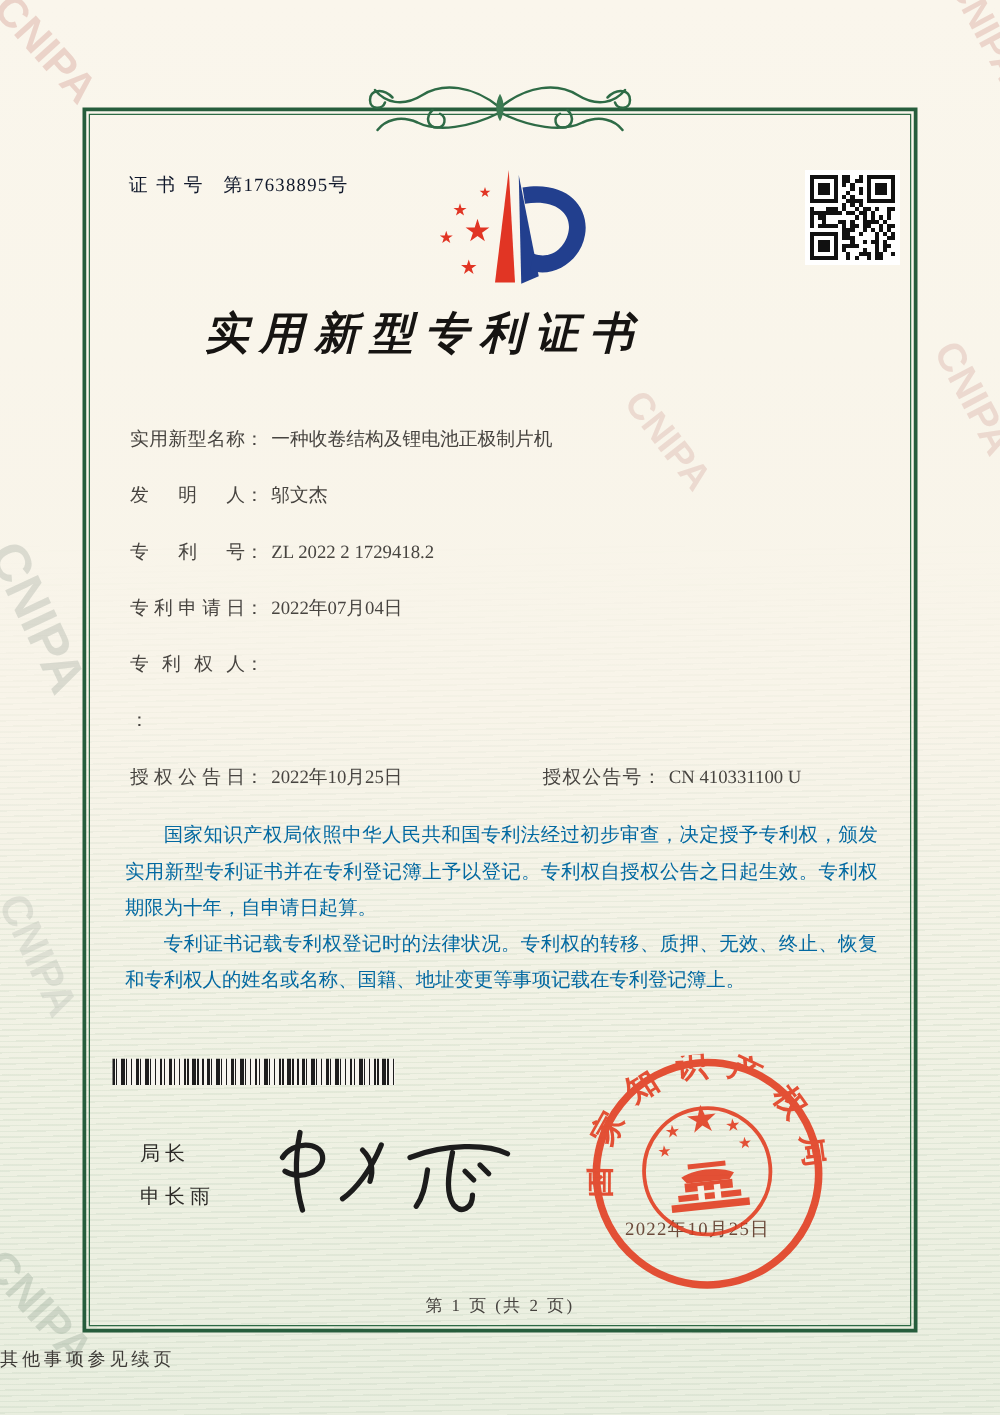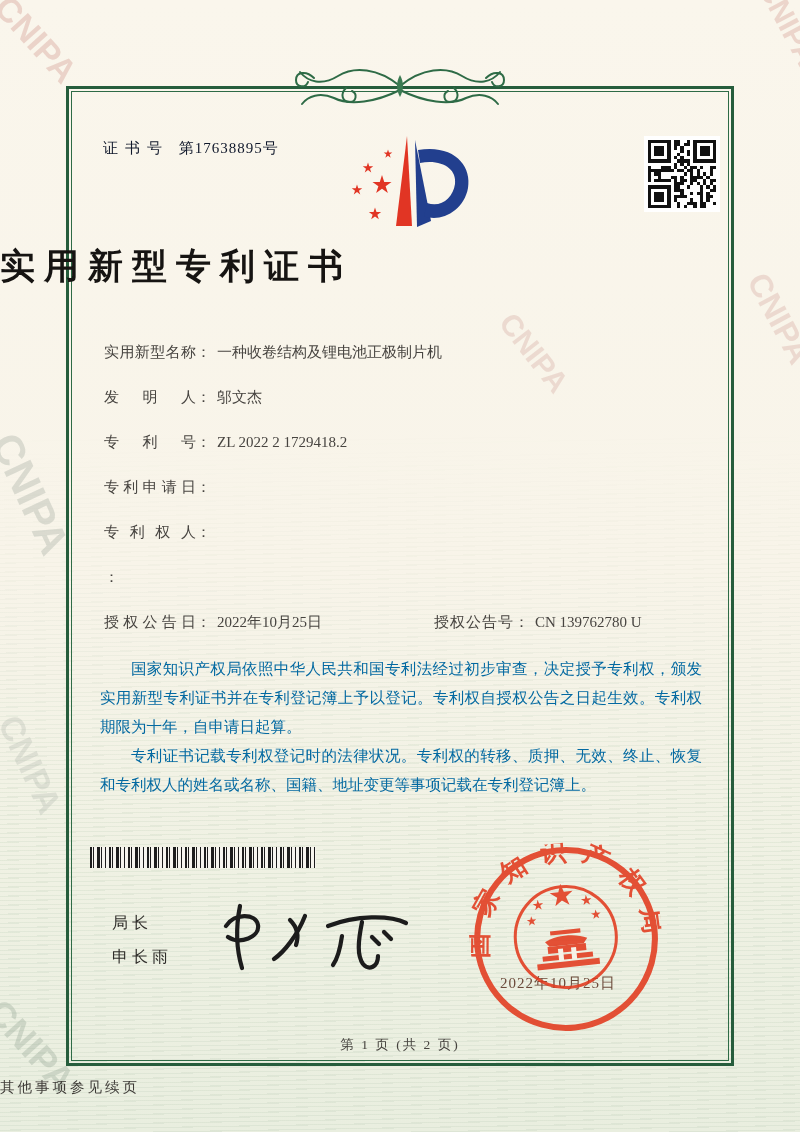--- a/index.html
+++ b/index.html
@@ -18,22 +18,22 @@
       font-weight:bold;pointer-events:none;white-space:nowrap;}
   .frame{position:absolute;left:66px;top:86px;width:662px;height:974px;
          border:3px solid #265d3c;}
   .frame-inner{position:absolute;inset:2px;border:1px solid #2e6b46;}
   .ornament{position:absolute;left:250px;top:62px;width:300px;height:48px;}
   .certno{position:absolute;left:103px;top:139px;font-size:15px;color:#0f172a;}
   .certno .lab{letter-spacing:7px;}
   .certno .val{letter-spacing:1px;}
   .logo{position:absolute;left:328px;top:128px;width:152px;height:106px;}
   .qr{position:absolute;left:644px;top:136px;width:76px;height:76px;background:#fff;padding:4px;box-sizing:border-box;}
-  .title{position:absolute;left:0;top:243px;width:679px;text-align:left;
-         font-size:35px;font-weight:bold;letter-spacing:9px;color:#161412;}
+  .title{position:absolute;left:0;top:243px;width:679px;text-align:center;
+         font-size:35px;font-weight:bold;letter-spacing:9px;color:#161412;font-style:italic;}
   .fields{position:absolute;left:104px;top:338px;width:594px;font-size:15px;color:#474440;}
   .row{display:flex;margin-bottom:16px;line-height:29px;}
   .lbl{width:92px;flex:none;text-align:justify;text-align-last:justify;}
   .colon{flex:none;}
   .val{flex:1;margin-left:6px;}
   .grant .pair1{display:flex;width:330px;flex:none;}
   .grant .pair2{display:flex;flex:1;}
   .grant .lbl2{flex:none;letter-spacing:1px;}
   .paras{position:absolute;left:100px;top:654px;width:602px;font-size:15.5px;
          line-height:29px;color:#0369a1;text-align:justify;}
@@ -262,38 +262,39 @@
     <span class="val">邬文杰</span>
   </div>
   <div class="row">
     <span class="lbl">专利号</span>
       <span class="colon">：</span>
     <span class="val">ZL 2022 2 1729418.2</span>
   </div>
   <div class="row">
     <span class="lbl">专利申请日</span>
       <span class="colon">：</span>
+    <span class="val">2022年07月04日</span>
   </div>
   <div class="row">
     <span class="lbl">专利权人</span>
       <span class="colon">：</span>
   </div>
   <div class="row">
       <span class="colon">：</span>
   </div>
   <div class="row grant">
     <span class="pair1">
       <span class="lbl">授权公告日</span>
         <span class="colon">：</span>
       <span class="val">2022年10月25日</span>
     </span>
     <span class="pair2">
       <span class="lbl2">授权公告号</span>
         <span class="colon">：</span>
-      <span class="val">CN 139762780 U</span>
+      <span class="val">CN 410331100 U</span>
     </span>
   </div>
 </div>
 
 <div class="paras">
   <p>国家知识产权局依照中华人民共和国专利法经过初步审查，决定授予专利权，颁发实用新型专利证书并在专利登记簿上予以登记。专利权自授权公告之日起生效。专利权期限为十年，自申请日起算。</p>
   <p>专利证书记载专利权登记时的法律状况。专利权的转移、质押、无效、终止、恢复和专利权人的姓名或名称、国籍、地址变更等事项记载在专利登记簿上。</p>
 </div>
 
 <div class="barcode"></div>

